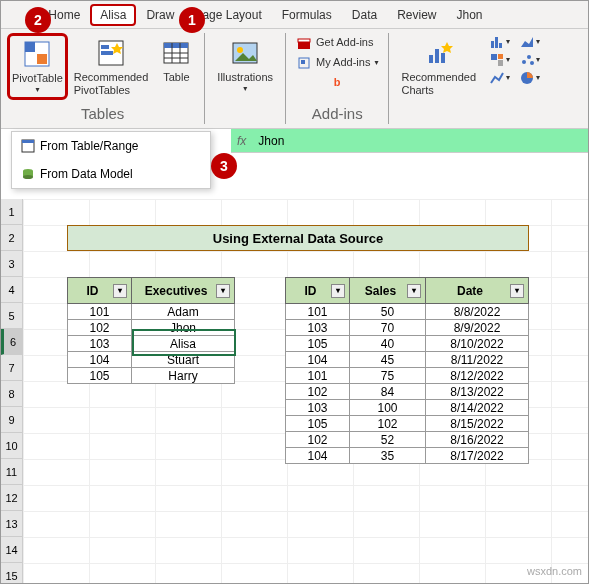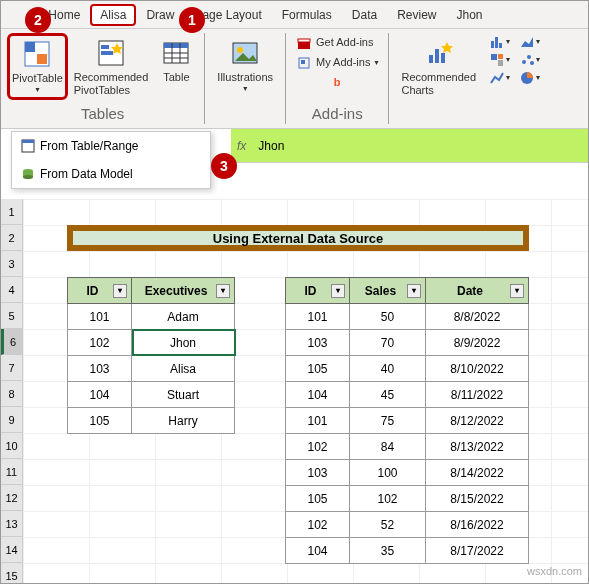--- a/index.html
+++ b/index.html
@@ -24,40 +24,40 @@
 
 
 .dropdown { position: absolute; top: 130px; left: 10px; background: #fff; border: 1px solid #ccc; box-shadow: 2px 2px 6px rgba(0,0,0,0.2); width: 200px; font-size: 12px; z-index: 10; }
 .dropdown-item { display: flex; align-items: center; padding: 6px 8px; cursor: pointer; }
 .dropdown-item.highlight { border: 2px solid #c00000; border-radius: 4px; margin: 2px; }
 
 
 .marker { position: absolute; width: 26px; height: 26px; border-radius: 50%; background: #c00000; color: #fff; font-weight: bold; display: flex; align-items: center; justify-content: center; font-size: 14px; z-index: 20; }
 
 
-.fbar { display: flex; height: 34px; border-bottom: 1px solid #ccc; align-items: center; font-size: 12px; background: #bef264; position: absolute; top: 128px; left: 200px; right: 0; }
+.fbar { display: flex; height: 24px; border-bottom: 1px solid #ccc; align-items: center; font-size: 12px; background: #86efac; position: absolute; top: 128px; left: 200px; right: 0; }
 .fbar .fx { padding: 0 6px; font-style: italic; color: #666; }
 .fbar .content { padding: 0 6px; }
 
 
 .grid-wrap { position: absolute; top: 198px; left: 0; right: 0; bottom: 0; overflow: hidden; }
 .rows { display: flex; }
 .rowheads { display: flex; flex-direction: column; background: #e6e6e6; font-size: 11px; width: 22px; }
 .rowheads div { height: 26px; text-align: center; border-bottom: 1px solid #ccc; border-right: 1px solid #ccc; line-height: 26px; }
 .rowheads div.sel { background: #ccc; border-left: 3px solid #217346; }
 .cells { position: relative; flex: 1; }
 .cells .gridbg { position: absolute; inset: 0; background-image: linear-gradient(to right, #eee 1px, transparent 1px), linear-gradient(to bottom, #eee 1px, transparent 1px); background-size: 66px 26px; }
 
 
-.title-banner { position: absolute; top: 26px; left: 44px; width: 462px; height: 26px; background: #d5e8d4; border: 6px solid #a16207; display: flex; align-items: center; justify-content: center; font-weight: bold; font-size: 13px; }
+.title-banner { position: absolute; top: 26px; left: 44px; width: 462px; height: 26px; background: #d5e8d4; border: 1px solid #a16207; display: flex; align-items: center; justify-content: center; font-weight: bold; font-size: 13px; }
 
 .table { position: absolute; border-collapse: collapse; font-size: 12px; }
 .table th { background: #c6e0b4; border: 1px solid #666; padding: 4px; text-align: center; height: 26px; }
 .table th .arrow { float: right; width: 14px; height: 14px; border: 1px solid #888; background: #f0f0f0; font-size: 8px; line-height: 12px; }
-.table td { border: 1px solid #999; padding: 0 6px; text-align: center; height: 26px; background: #fff; }
+.table td { border: 1px solid #999; padding: 0 6px; text-align: center; height: 16px; background: #fff; }
 
 .watermark { position: absolute; bottom: 6px; right: 6px; font-size: 11px; color: #aaa; }
 
 .sel-cell { position: absolute; border: 2px solid #217346; pointer-events: none; }
 </style>
 </head>
 <body>
 
 <div class="tabs">
   <span class="tab" style="visibility:hidden">F</span>

